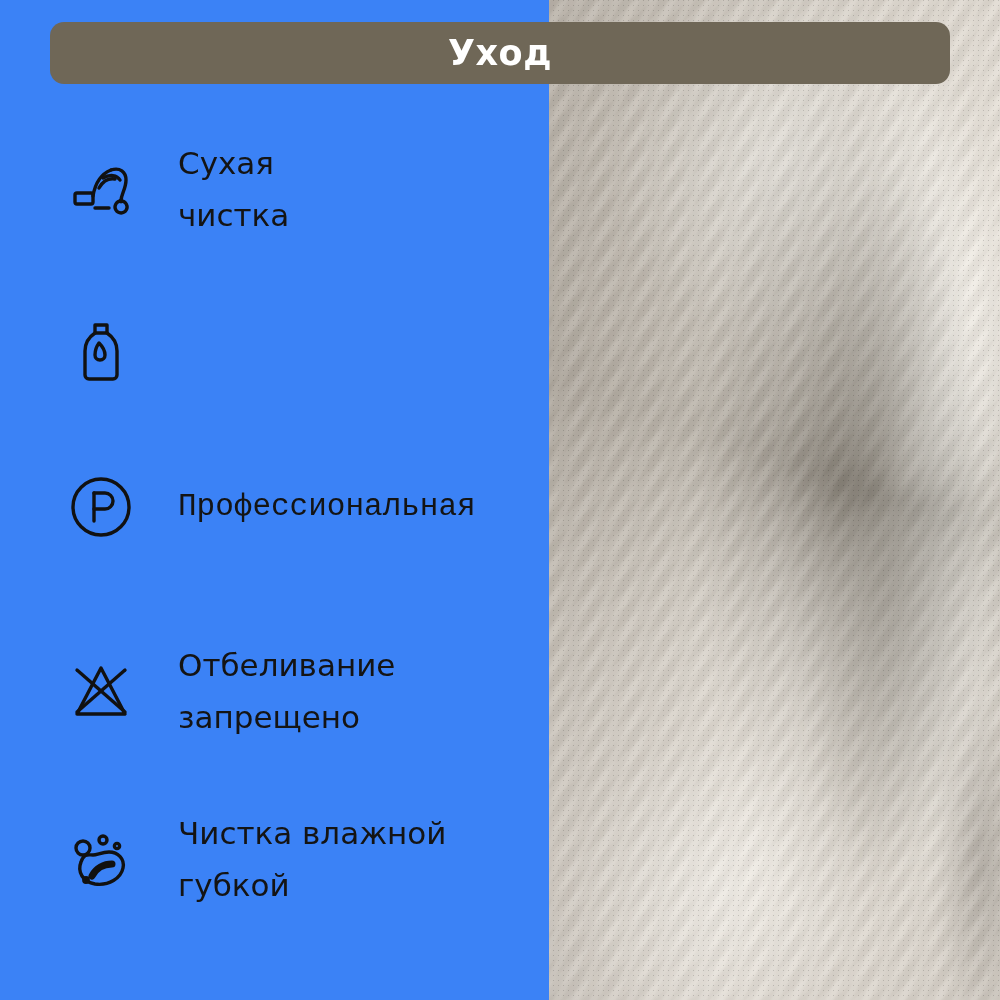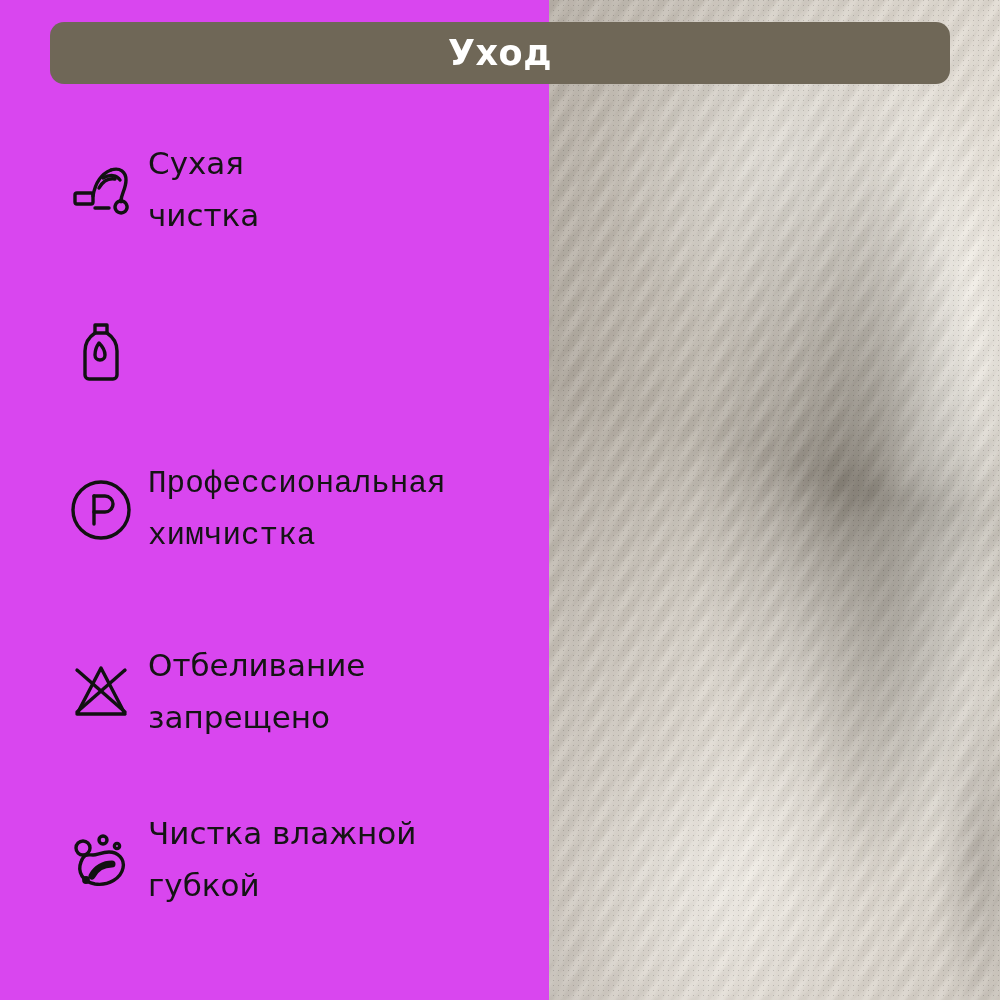--- a/index.html
+++ b/index.html
@@ -11,21 +11,21 @@
     width: 1000px;
     height: 1000px;
     font-family: "DejaVu Sans", "Liberation Sans", sans-serif;
     overflow: hidden;
     position: relative;
   }
 
   #card {
     position: absolute;
     inset: 0;
-    background: #d946ef;
+    background: #3b82f6;
   }
 
   
   #photo {
     position: absolute;
     left: 549px;
     top: 0;
     width: 451px;
     height: 1000px;
     overflow: hidden;
@@ -105,21 +105,21 @@
     height: 882px;
     padding: 0;
     box-sizing: border-box;
   }
   .care-row {
     position: absolute;
     left: 58px;
     width: 490px;
     display: flex;
     align-items: center;
-    gap: 4px;
+    gap: 34px;
   }
   .care-row[data-idx="0"] { top: 26px; }
   .care-row[data-idx="1"] { top: 192px; }
   .care-row[data-idx="2"] { top: 346px; font-family: Liberation Mono, monospace; }
   .care-row[data-idx="3"] { top: 528px; }
   .care-row[data-idx="4"] { top: 696px; }
 
   .care-icon {
     width: 86px;
     min-width: 86px;
@@ -189,21 +189,20 @@
     <div class="care-row" data-idx="2">
       <span class="care-icon">
         <svg width="84" height="84" viewBox="0 0 84 84" fill="none" stroke="#111111" stroke-width="3.4" stroke-linecap="round" stroke-linejoin="round">
           <circle cx="42" cy="42" r="28"></circle>
           <path d="M35 28 v28"></path>
           <path d="M35 28 h11 a8 8 0 0 1 0 16 h-11"></path>
         </svg>
       </span>
       <span class="care-label">
         <span>Профессиональная</span>
-        <span class="l2">химчистка</span>
       </span>
     </div>
 
     <div class="care-row" data-idx="3">
       <span class="care-icon">
         <svg width="84" height="84" viewBox="0 0 84 84" fill="none" stroke="#111111" stroke-width="3.4" stroke-linecap="round" stroke-linejoin="round">
           <path d="M42 18 L66 64 H18 Z"></path>
           <path d="M18 20 L66 62"></path>
           <path d="M66 20 L18 62"></path>
         </svg>

